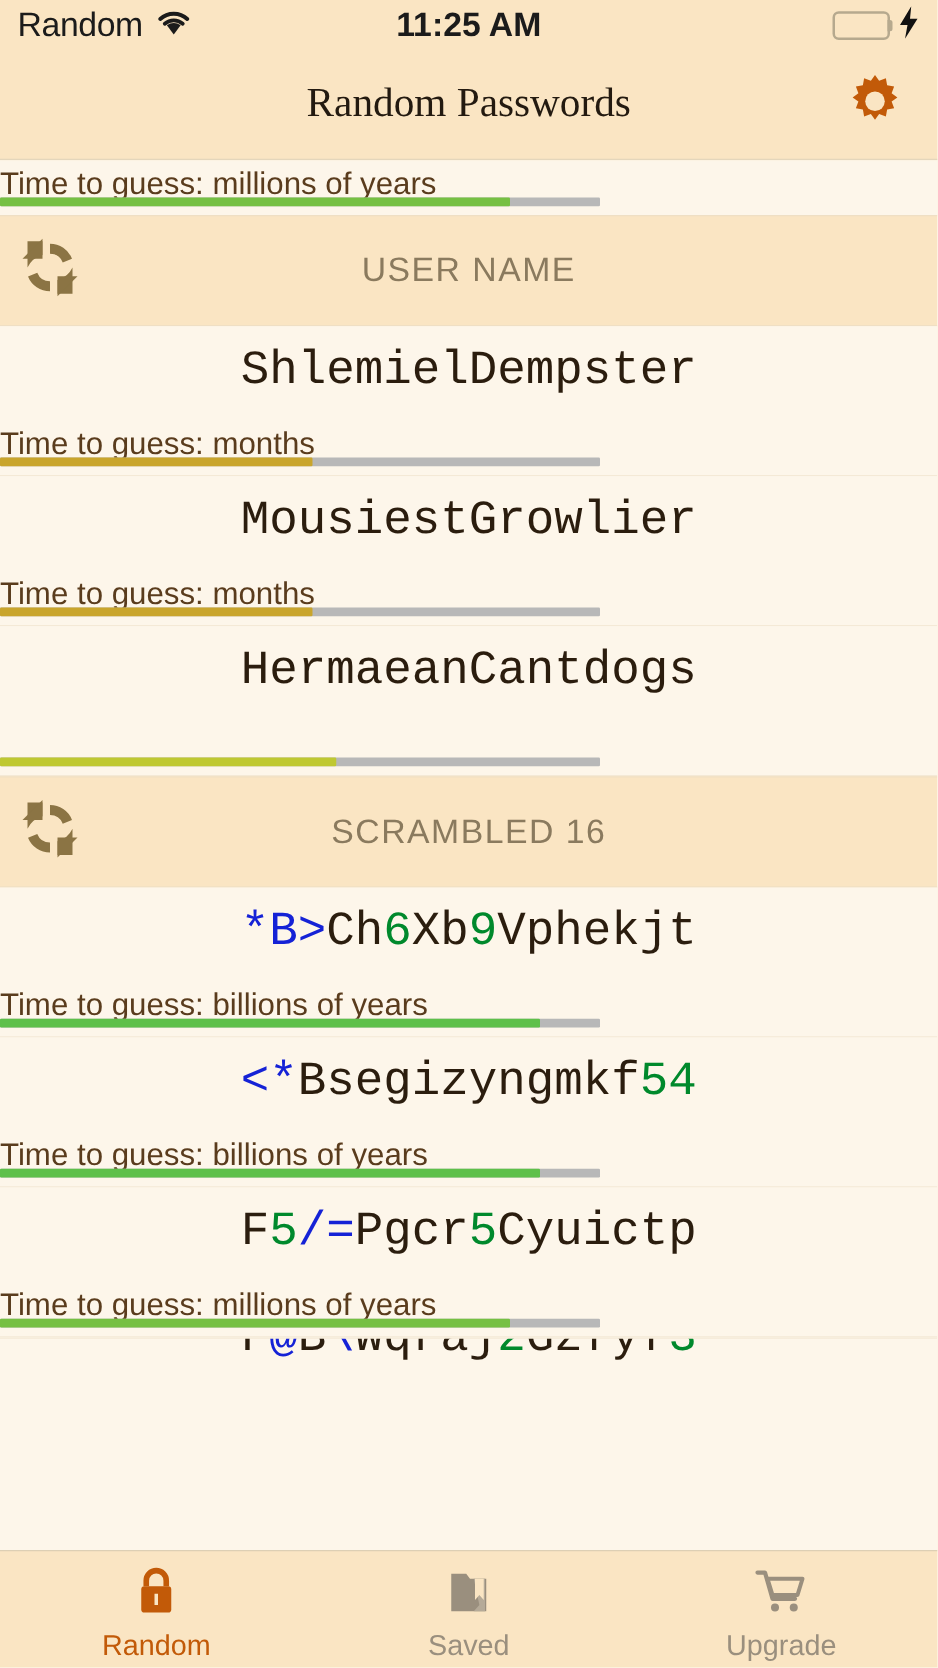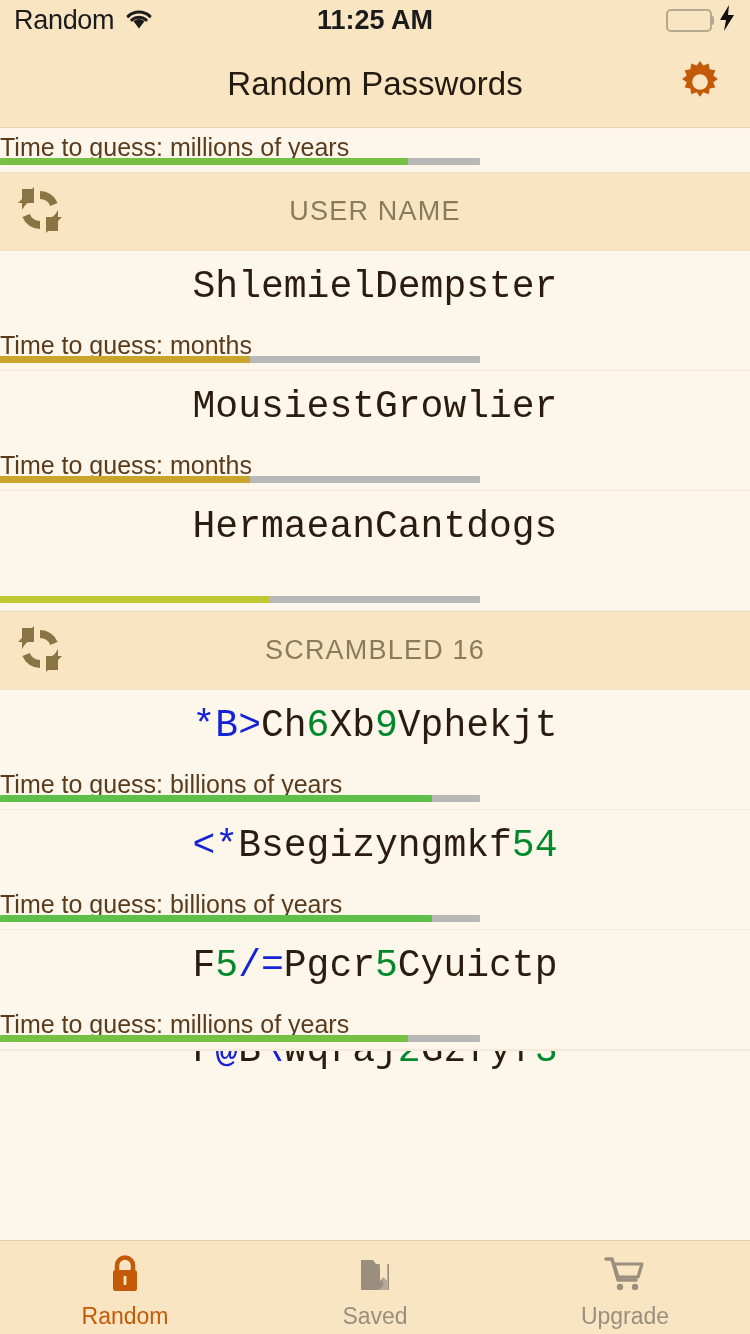--- a/index.html
+++ b/index.html
@@ -32,37 +32,37 @@
   .battery-fill{ height:100%; background:#4CD964; border-radius:2px; }
   .battery-cap{
     width:4px; height:9px; background:#b6a98e; border-radius:0 2px 2px 0;
     margin-left:-2px;
   }
 
   
   .navbar{
     height:88px; background:#FAE5C3;
     display:flex; align-items:center; justify-content:center;
-    position:relative; border-bottom:1px solid #e4d6bb;
+    position:relative; border-bottom:1px solid #e4d6bb;font-family:Liberation Serif, serif;
   }
   .nav-title{ font-size:33px; color:#231a10; }
   .gear-btn{
     position:absolute; right:22px; top:50%; transform:translateY(-50%);
     width:56px; height:56px; display:flex; align-items:center; justify-content:center;
     cursor:pointer;
   }
 
   
   .content{
     position:absolute; top:129px; bottom:94px; left:0; right:0;
     overflow:hidden; background:#FDF6EA;
   }
 
   .section-header{
-    background:#FAE5C3; height:79px;
+    background:#FAE5C3; height:89px;
     display:flex; align-items:center; position:relative;
     border-top:1px solid #efdfc4; border-bottom:1px solid #efdfc4;
   }
   .refresh-btn{
     position:absolute; left:12px; top:50%; transform:translateY(-50%);
     width:56px; height:56px; display:flex; align-items:center; justify-content:center;
     cursor:pointer;
   }
   .section-title{
     width:100%; text-align:center; font-size:27px;

